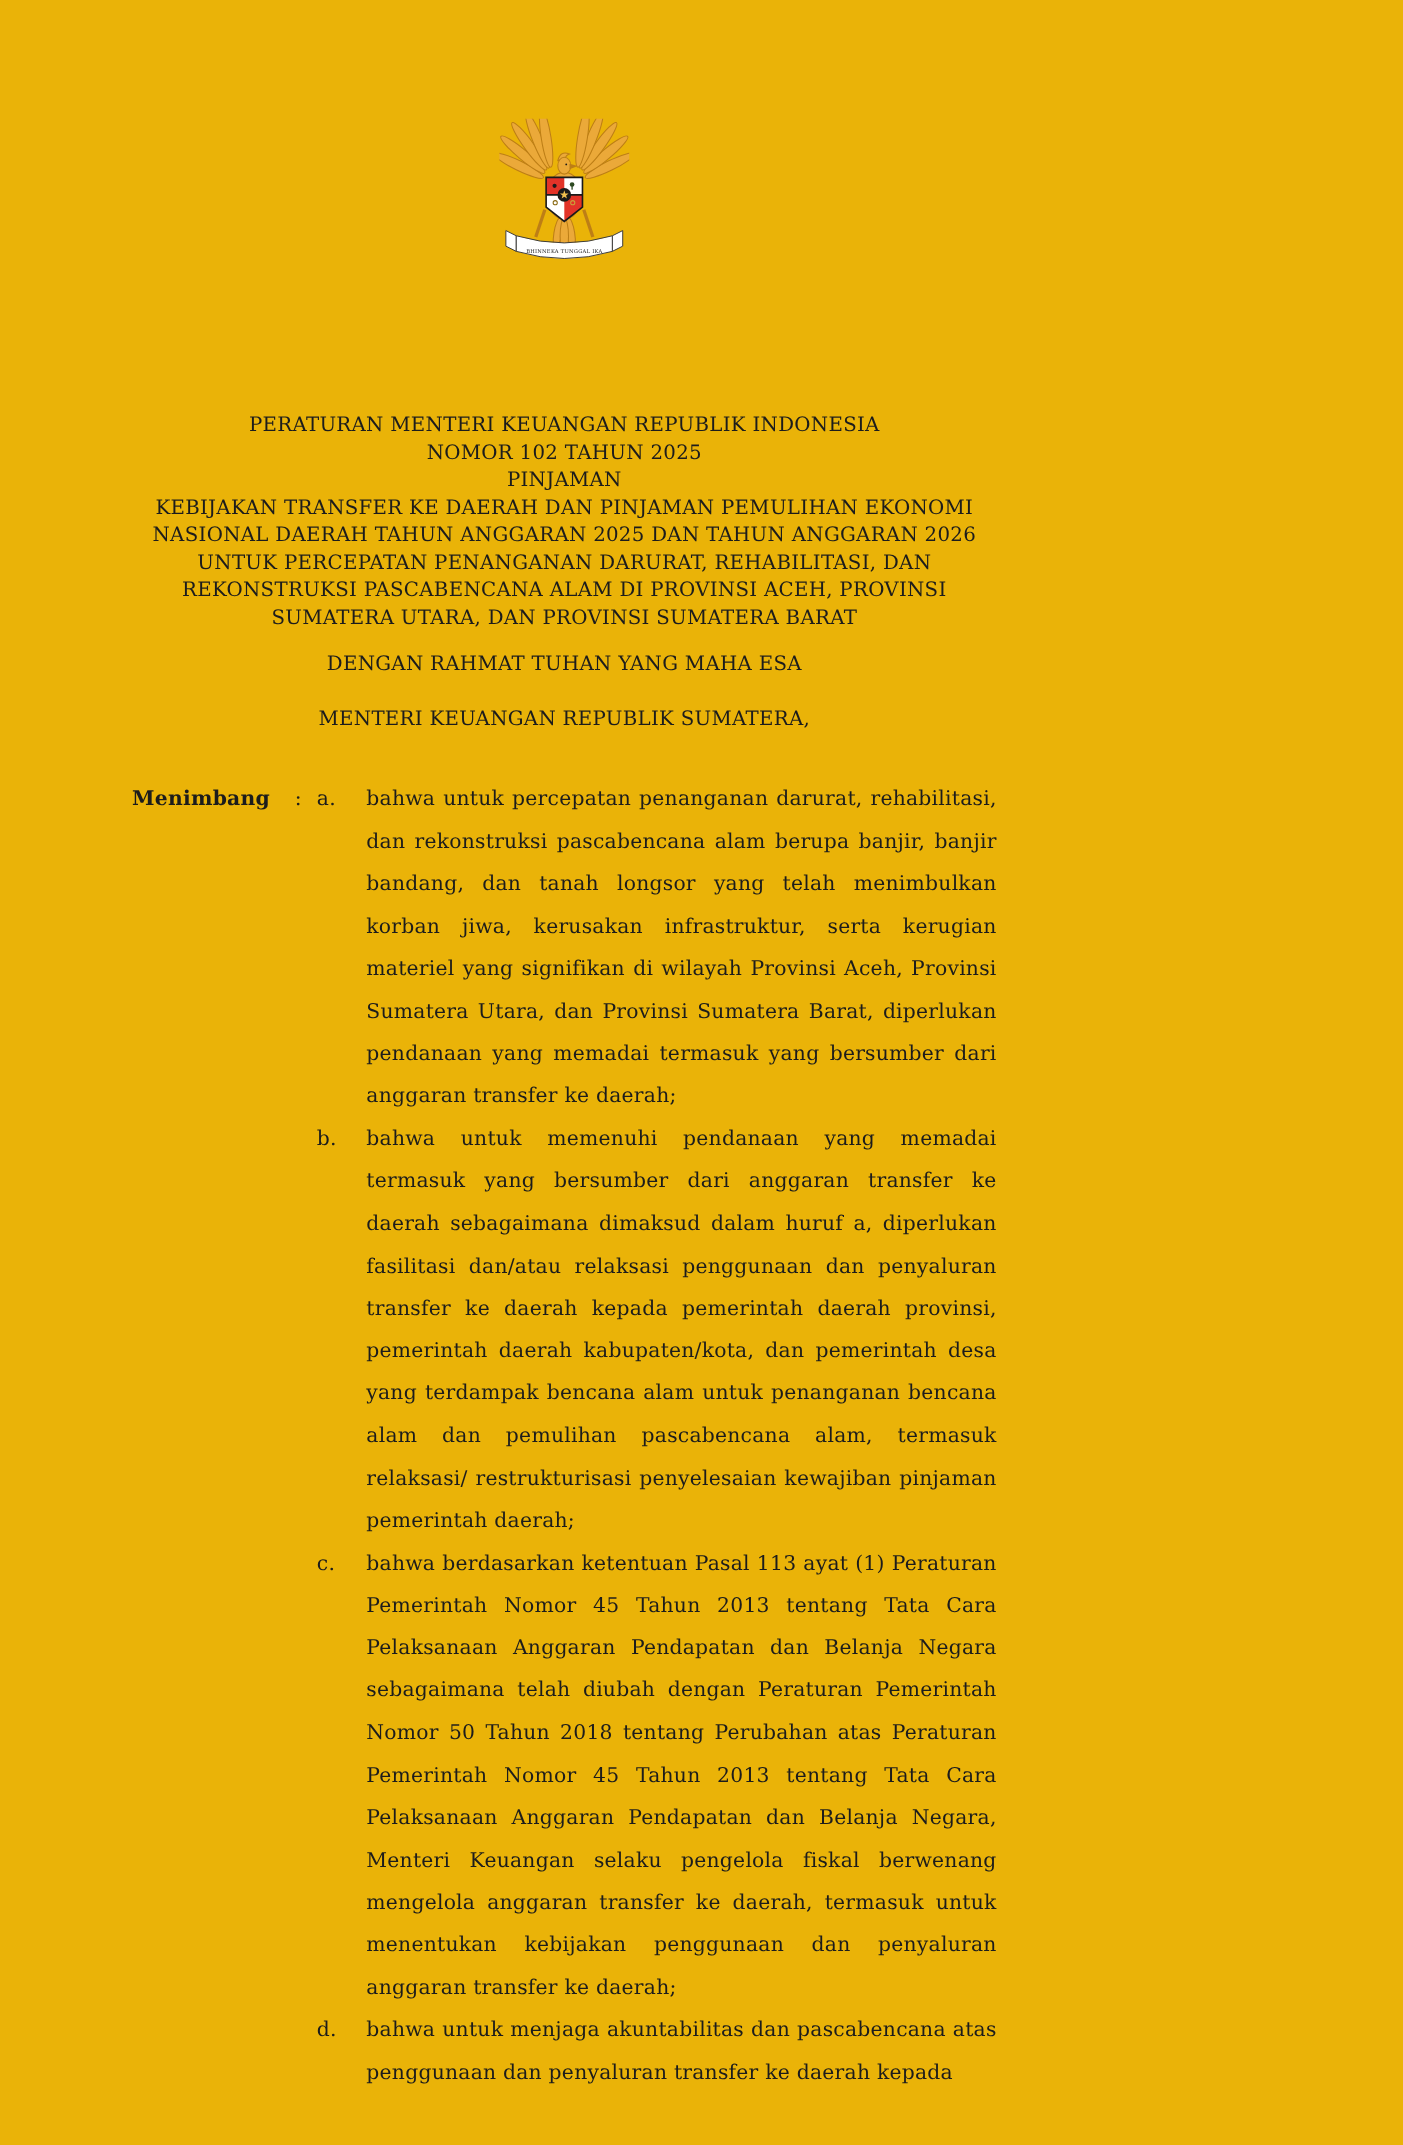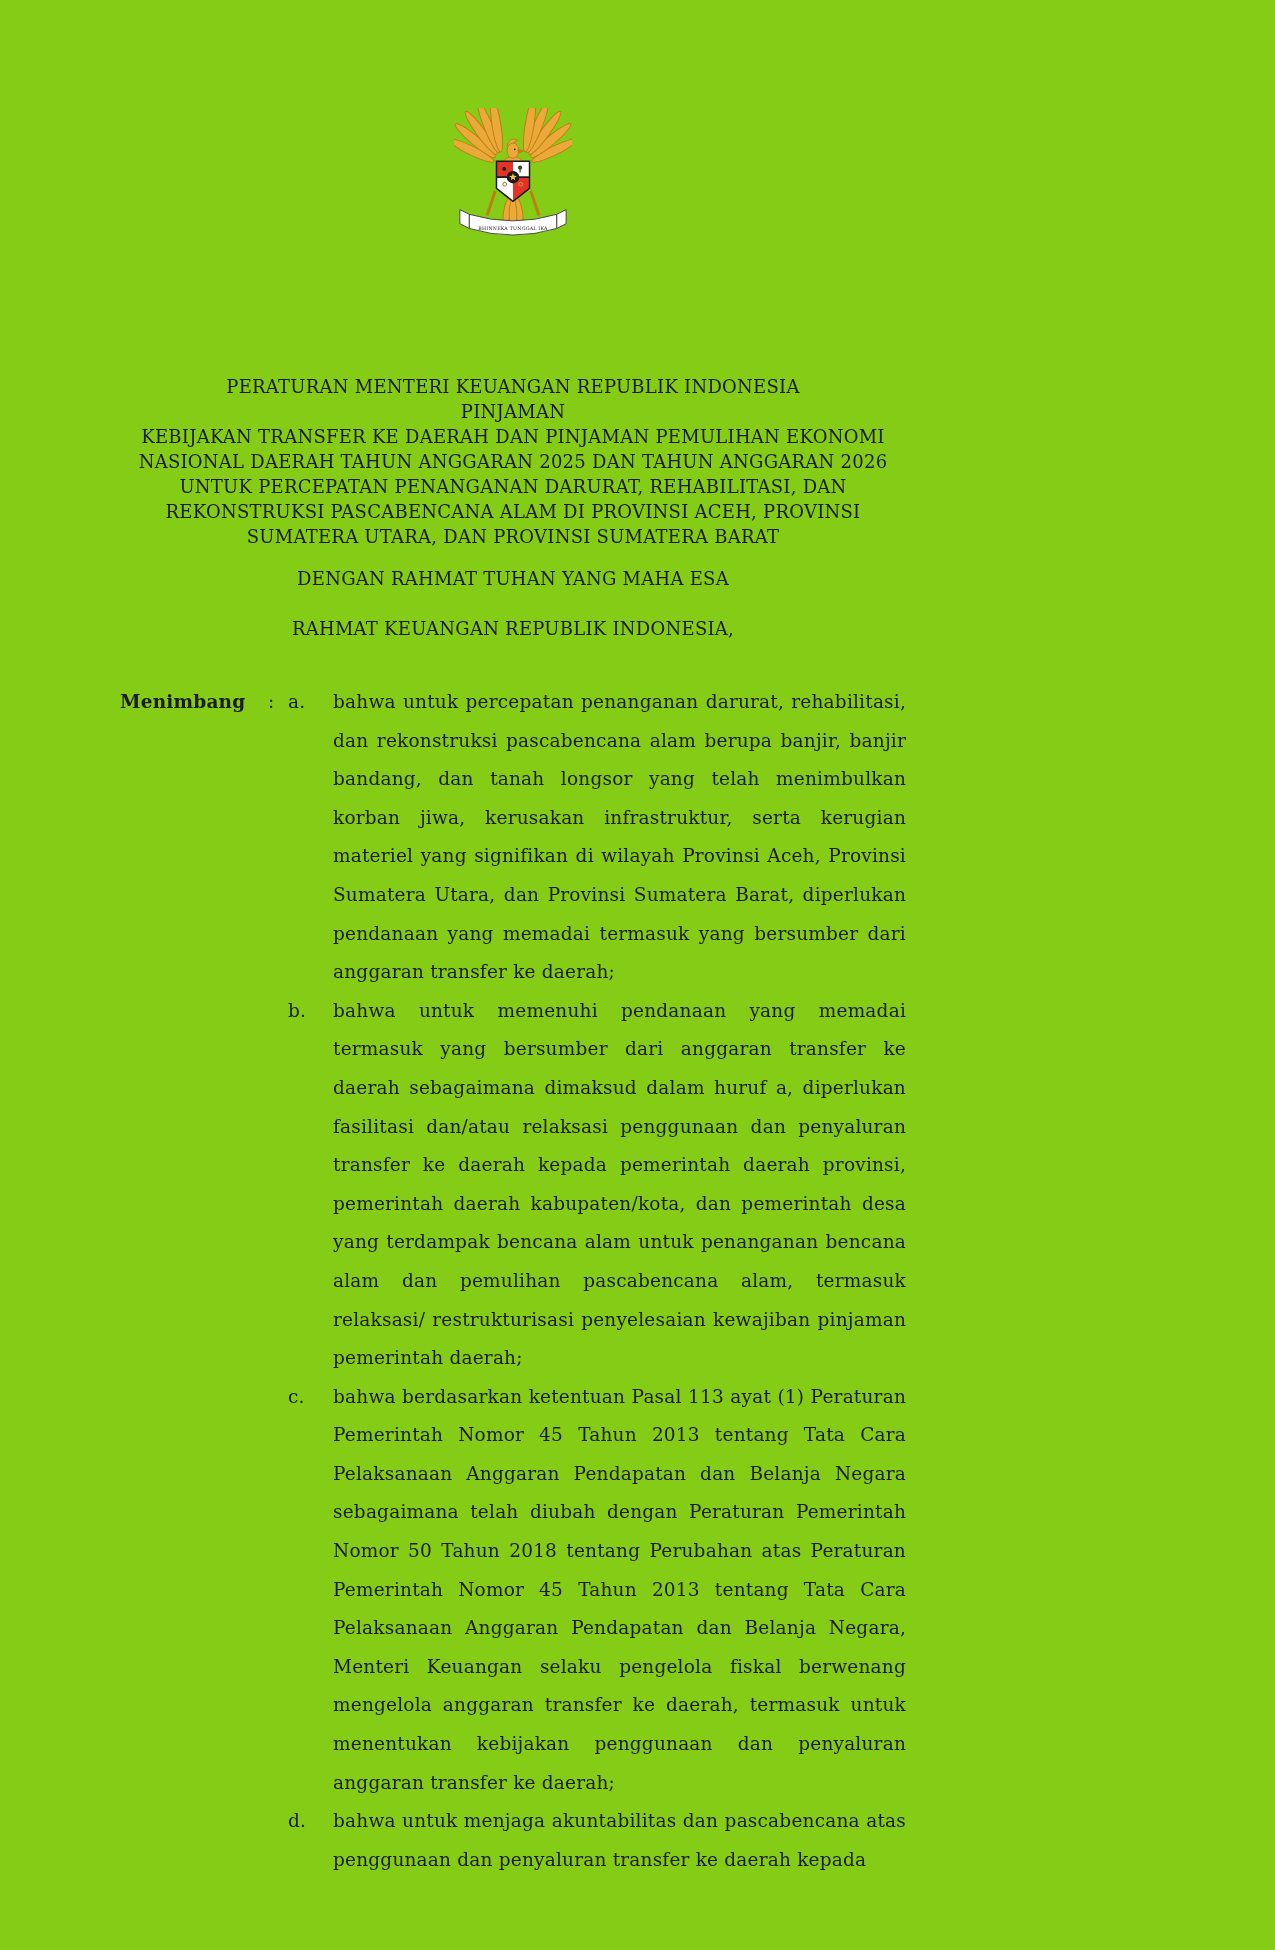--- a/index.html
+++ b/index.html
@@ -1,20 +1,20 @@
 <!DOCTYPE html>
 <html style="--gold: #EBA939; --gold-dark: #BD7E16; --red: #E23329; --white: #FFFFFF; --black: #1A1A1A;"><head>
 <meta charset="utf-8">
 <style>
   html,body { margin:0; padding:0; background:#e8e8e8; }
   .page {
     position:relative;
     width:1275px; height:1950px;
     margin:0 auto;
-    background:#84cc16;
+    background:#eab308;
     overflow:hidden;
     font-family:"DejaVu Serif","Liberation Serif",serif;
     color:#1c1c1c;
   }
   .content {
     position:absolute;
     left:120px; top:0;
     width:786px;
   }
   .emblem-wrap { text-align:center; padding-top:108px; }
@@ -118,24 +118,25 @@
           <path d="M72,117 L128,117" stroke="#1A1A1A" stroke-width="3"></path>
           <path class="shield-outline" d="M72,90 L128,90 L128,136 L100,158 L72,136 Z"></path>
           <circle class="f-black" cx="100" cy="117" r="10.5"></circle>
           <polygon fill="#F2C14E" points="100,110 101.6,114.7 106.7,114.8 102.7,117.9 104.1,122.7 100,119.8 95.9,122.7 97.3,117.9 93.3,114.8 98.4,114.7"></polygon>
         </g>
       </svg>
     </div>
 
     <div class="title-block">
       <p class="title-line">PERATURAN MENTERI KEUANGAN REPUBLIK INDONESIA</p>
+      <p class="title-line">NOMOR 102 TAHUN 2025</p>
       <p class="title-line">PINJAMAN</p>
       <p class="title-line">KEBIJAKAN TRANSFER KE DAERAH DAN PINJAMAN PEMULIHAN EKONOMI NASIONAL DAERAH TAHUN ANGGARAN 2025 DAN TAHUN ANGGARAN 2026 UNTUK PERCEPATAN PENANGANAN DARURAT, REHABILITASI, DAN REKONSTRUKSI PASCABENCANA ALAM DI PROVINSI ACEH, PROVINSI SUMATERA UTARA, DAN PROVINSI SUMATERA BARAT</p>
       <p class="title-line invocation">DENGAN RAHMAT TUHAN YANG MAHA ESA</p>
-      <p class="title-line authority">RAHMAT KEUANGAN REPUBLIK INDONESIA,</p>
+      <p class="title-line authority">MENTERI KEUANGAN REPUBLIK SUMATERA,</p>
     </div>
 
     <div class="considering">
       <div class="c-label">Menimbang</div>
       <div class="c-colon">:</div>
       <div class="c-items">
 
         <div class="c-item">
           <div class="c-marker">a.</div>
           <p class="c-text">bahwa untuk percepatan penanganan darurat, rehabilitasi, dan rekonstruksi pascabencana alam berupa banjir, banjir bandang, dan tanah longsor yang telah menimbulkan korban jiwa, kerusakan infrastruktur, serta kerugian materiel yang signifikan di wilayah Provinsi Aceh, Provinsi Sumatera Utara, dan Provinsi Sumatera Barat, diperlukan pendanaan yang memadai termasuk yang bersumber dari anggaran transfer ke daerah;</p>

